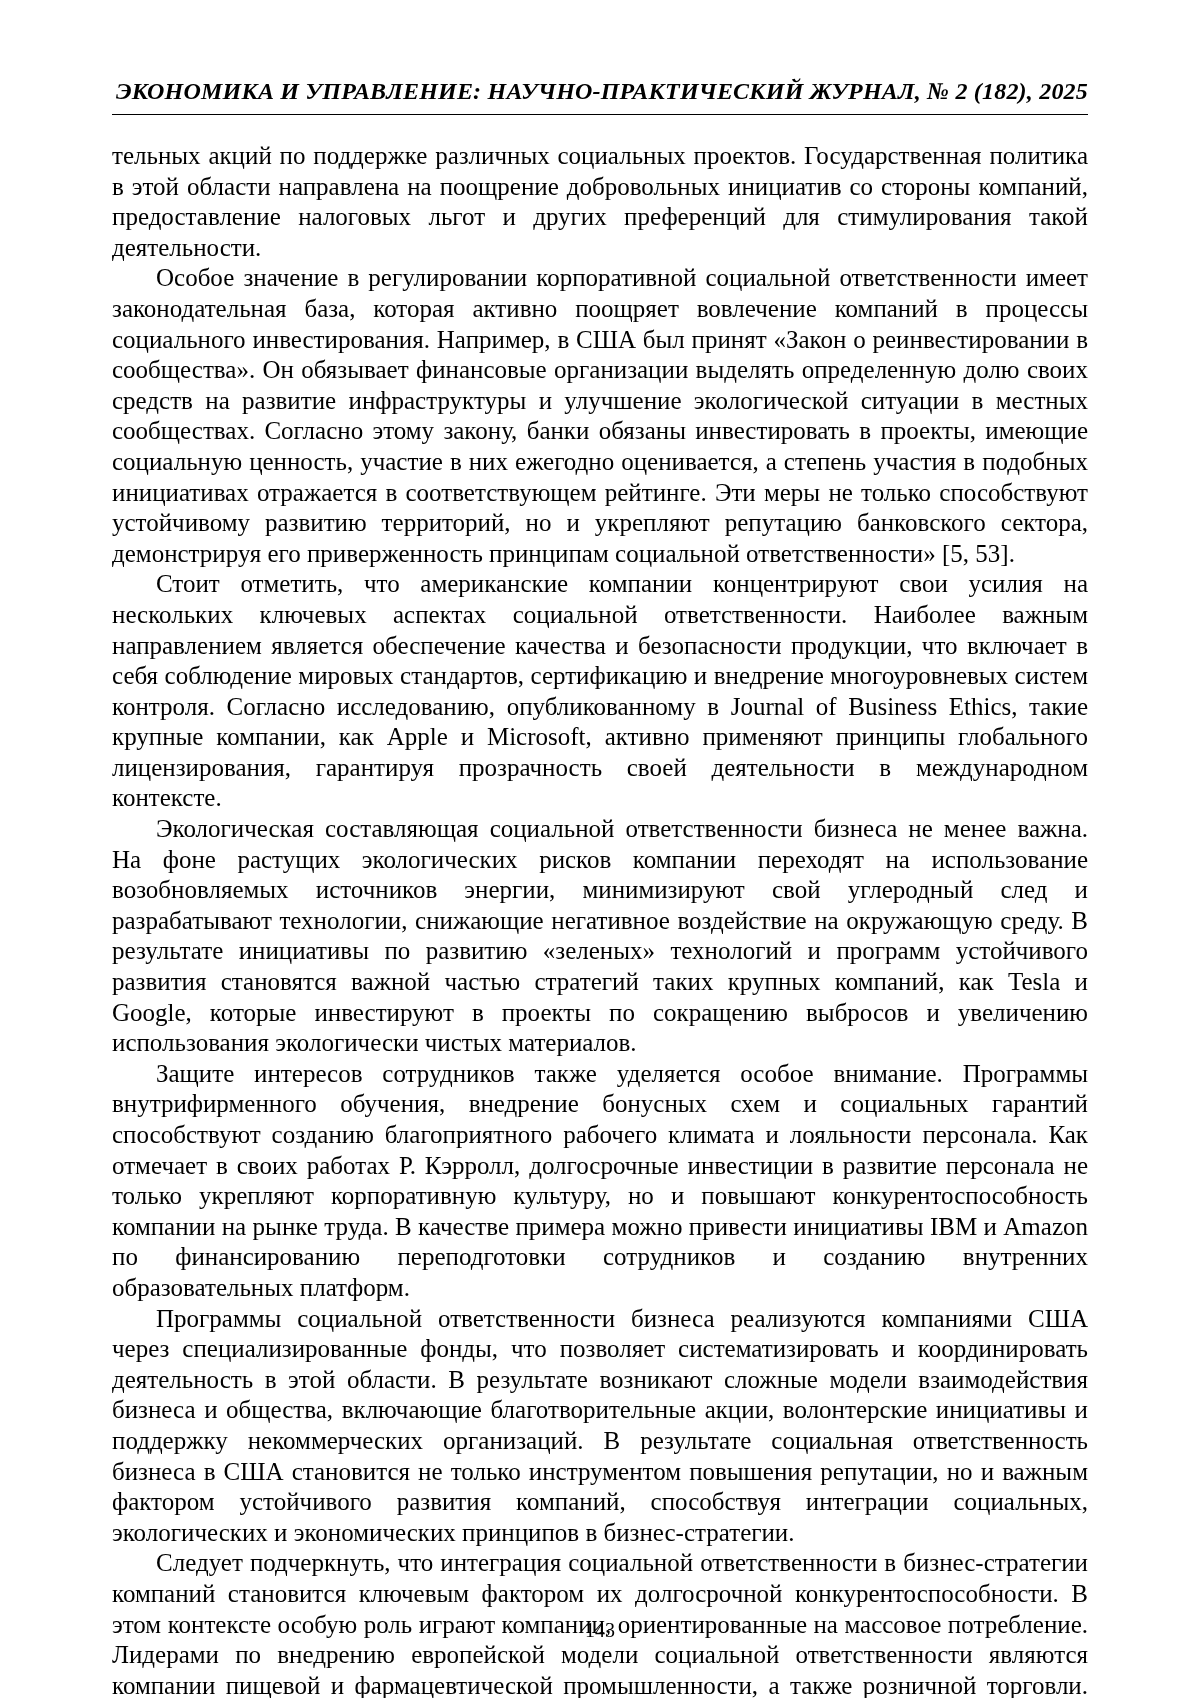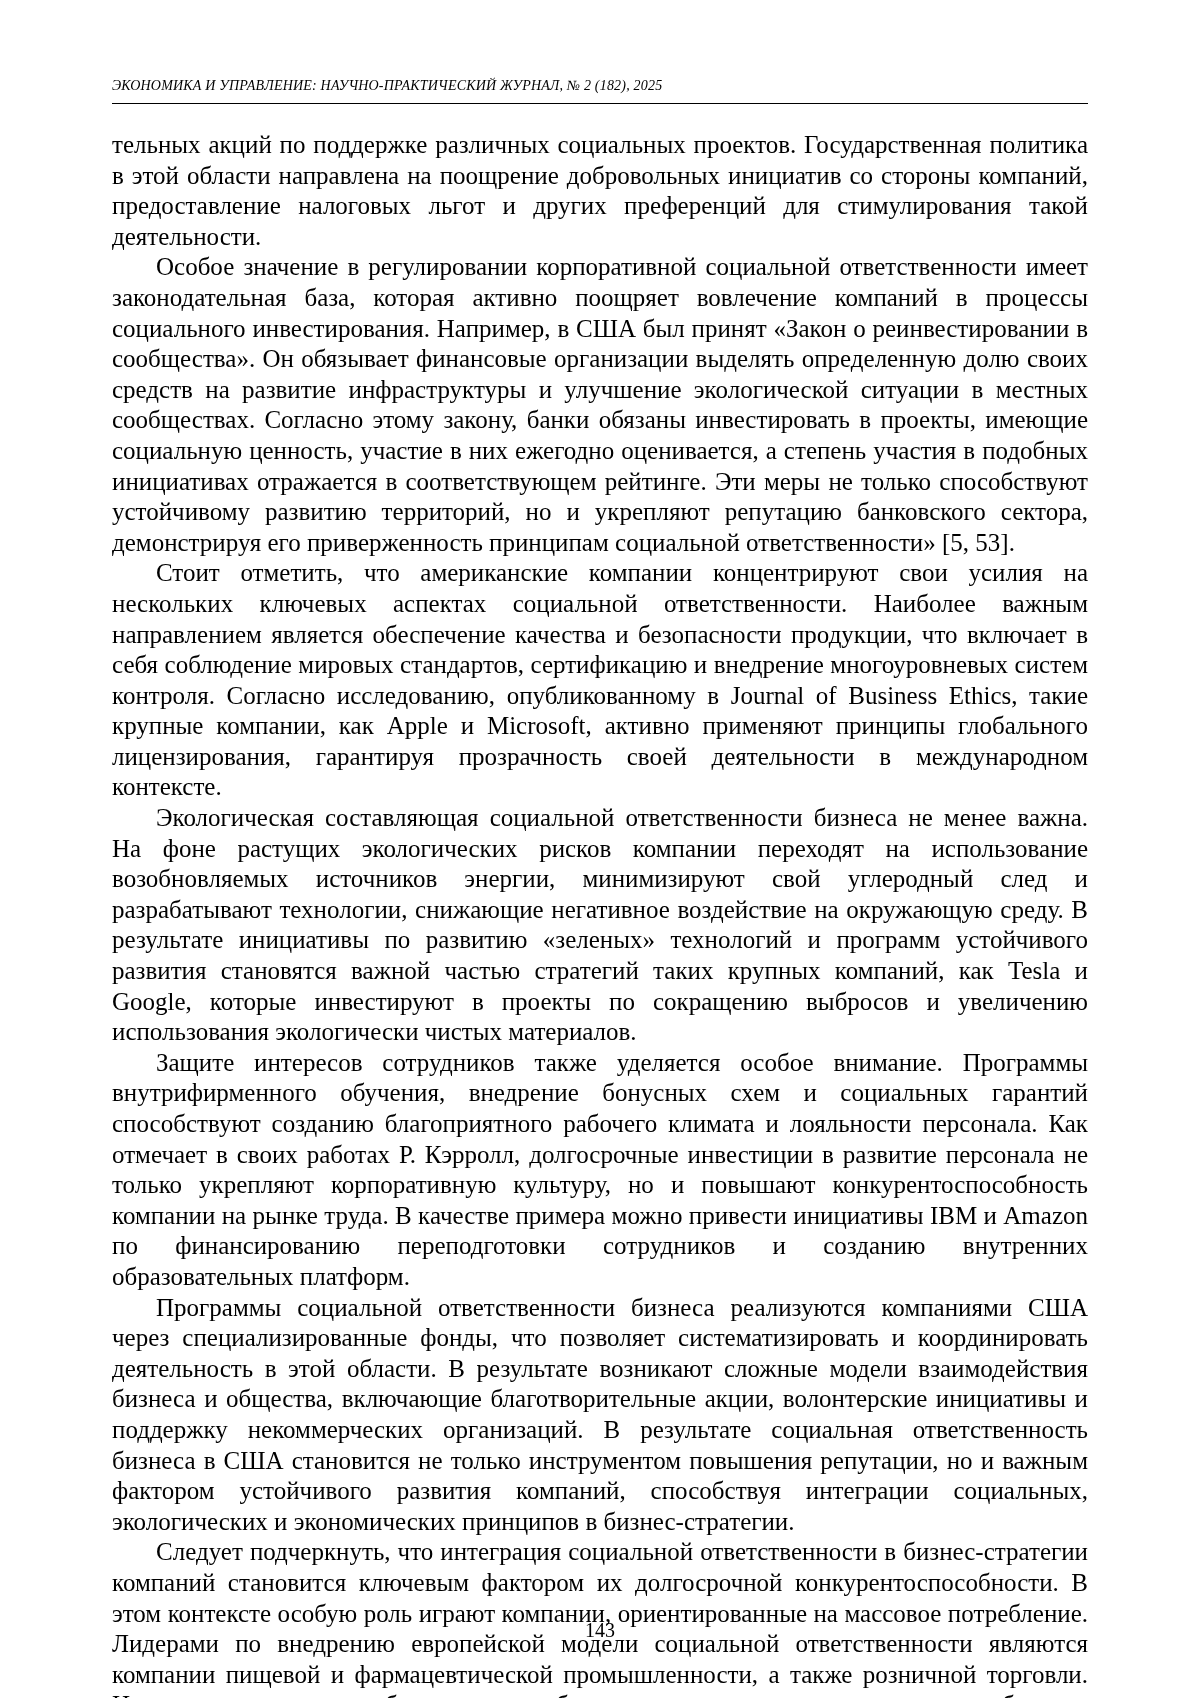--- a/index.html
+++ b/index.html
@@ -18,24 +18,24 @@
   .page {
     box-sizing: border-box;
     width: 1200px;
     height: 1698px;
     padding: 78px 112px 0 112px;
     position: relative;
   }
   .running-head {
     font-family: "Liberation Serif", serif;
     font-style: italic;
-    font-weight: normal;
-    font-size: 14px;
+    font-weight: bold;
+    font-size: 24px;
     letter-spacing: 0.2px;
-    text-align: left;
+    text-align: right;
     padding-bottom: 9px;
     border-bottom: 1.5px solid #000;
     margin-bottom: 26px;
     white-space: nowrap;
   }
   .body-text {
     font-size: 25px;
     line-height: 30.6px;
     text-align: justify;
     text-justify: inter-word;

